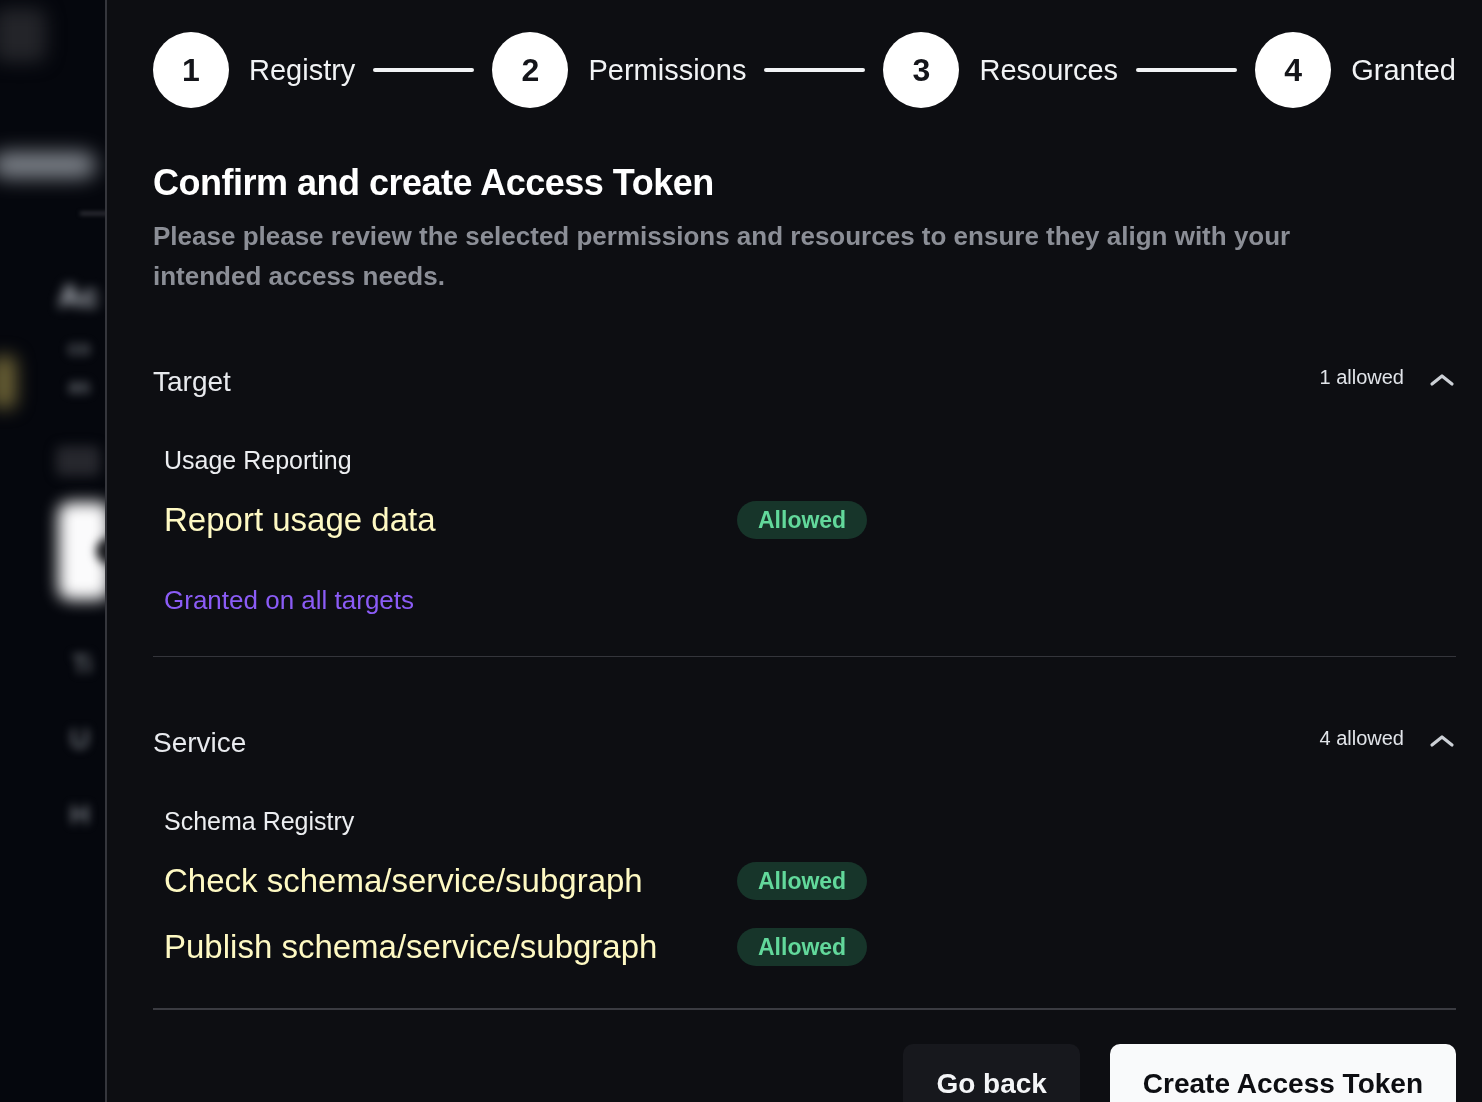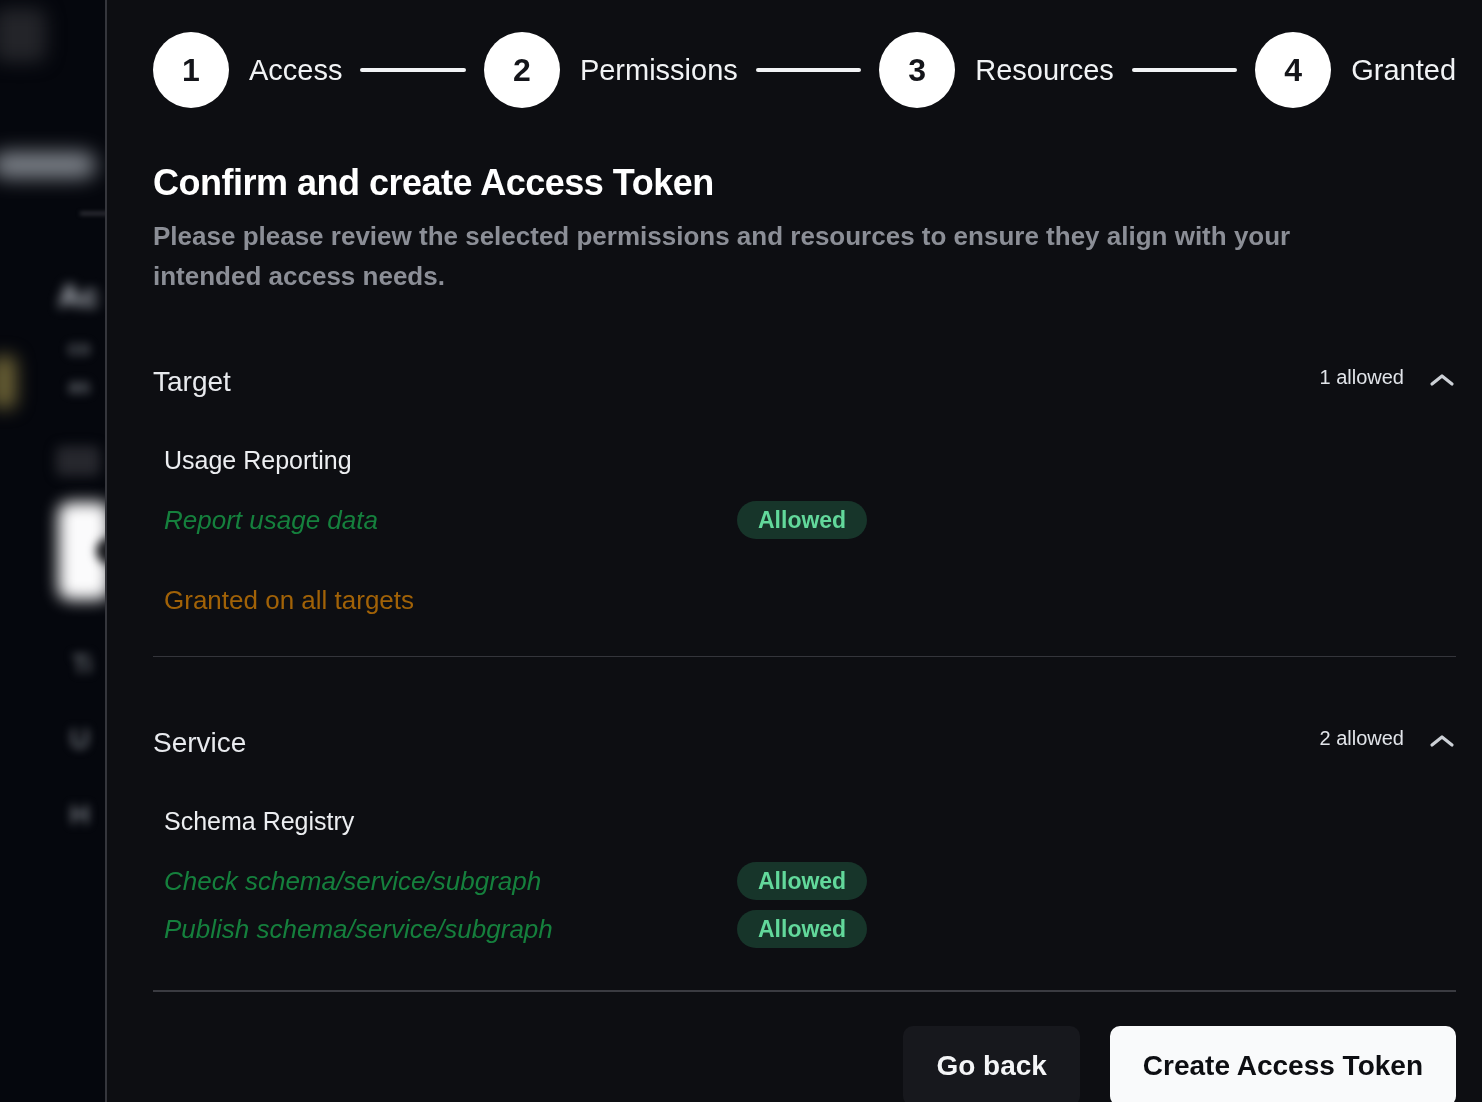--- a/index.html
+++ b/index.html
@@ -58,27 +58,27 @@
   .section { }
   .section-header { display: flex; align-items: flex-start; justify-content: space-between; margin-top: 70px; }
   .section-name { color: #e8eaee; font-size: 28px; font-weight: 500; }
   .section-toggle { display: flex; align-items: center; gap: 24px; background: none; border: none; cursor: pointer; padding: 0; }
   .section-count { color: #e1e4e9; font-size: 20px; font-weight: 500; }
   .chevron { display: inline-flex; margin-top: 4px; }
 
   .group { margin-left: 11px; }
   .group-title { margin-top: 48px; color: #eceef1; font-size: 25px; font-weight: 400; }
   .perm-row { display: flex; align-items: center; margin-top: 26px; }
-  .perm-row + .perm-row { margin-top: 10px; }
-  .perm-label { width: 573px; color: #15803d; font-size: 26px; font-weight: 400; font-style: italic; }
+  .perm-row + .perm-row { margin-top: 28px; }
+  .perm-label { width: 573px; color: #fef9c3; font-size: 33px; font-weight: 400; }
   .badge {
     height: 38px; line-height: 38px; padding: 0 21px; border-radius: 19px;
     background: #17352a; color: #62d89b; font-size: 23px; font-weight: 700;
   }
-  .granted-note { margin-top: 46px; color: #a16207; font-size: 26px; font-weight: 400; }
+  .granted-note { margin-top: 46px; color: #8b5cf6; font-size: 26px; font-weight: 400; }
   .divider { margin-top: 38px; height: 0; border-top: 2px solid #30313700; border-bottom: 1px solid #34353b; }
   .divider-strong { margin-top: 40px; border-bottom: 2px solid #3a3b41; }
 
   
   .footer { display: flex; justify-content: flex-end; align-items: center; gap: 30px; margin-top: 34px; }
   .btn {
     height: 80px; border-radius: 10px; border: none; cursor: pointer;
     font-family: "Liberation Sans", sans-serif; font-size: 28px; font-weight: 700;
     padding: 0 33px; display: flex; align-items: center; justify-content: center;
   }
@@ -104,21 +104,21 @@
     <div class="blob blob-text blob-ti">Ti</div>
     <div class="blob blob-text blob-u">U</div>
     <div class="blob blob-text blob-h">H</div>
   </div>
 
   <div class="modal">
 
     <div class="stepper">
       <div class="step">
         <div class="step-circle">1</div>
-        <div class="step-label">Access</div>
+        <div class="step-label">Registry</div>
       </div>
       <div class="connector"></div>
       <div class="step">
         <div class="step-circle">2</div>
         <div class="step-label">Permissions</div>
       </div>
       <div class="connector"></div>
       <div class="step">
         <div class="step-circle">3</div>
         <div class="step-label">Resources</div>
@@ -153,21 +153,21 @@
         </div>
         <div class="granted-note">Granted on all targets</div>
       </div>
       <div class="divider"></div>
     </div>
 
     <div class="section">
       <div class="section-header">
         <div class="section-name">Service</div>
         <button class="section-toggle">
-          <span class="section-count">2 allowed</span>
+          <span class="section-count">4 allowed</span>
           <span class="chevron">
             <svg width="28" height="18" viewBox="0 0 28 18">
                 <polyline points="4,13 14,5 24,13" fill="none" stroke="#ccd0d6" stroke-width="3.2" stroke-linecap="round" stroke-linejoin="round"></polyline>
               </svg>
           </span>
         </button>
       </div>
       <div class="group">
         <div class="group-title">Schema Registry</div>
         <div class="perm-row">

